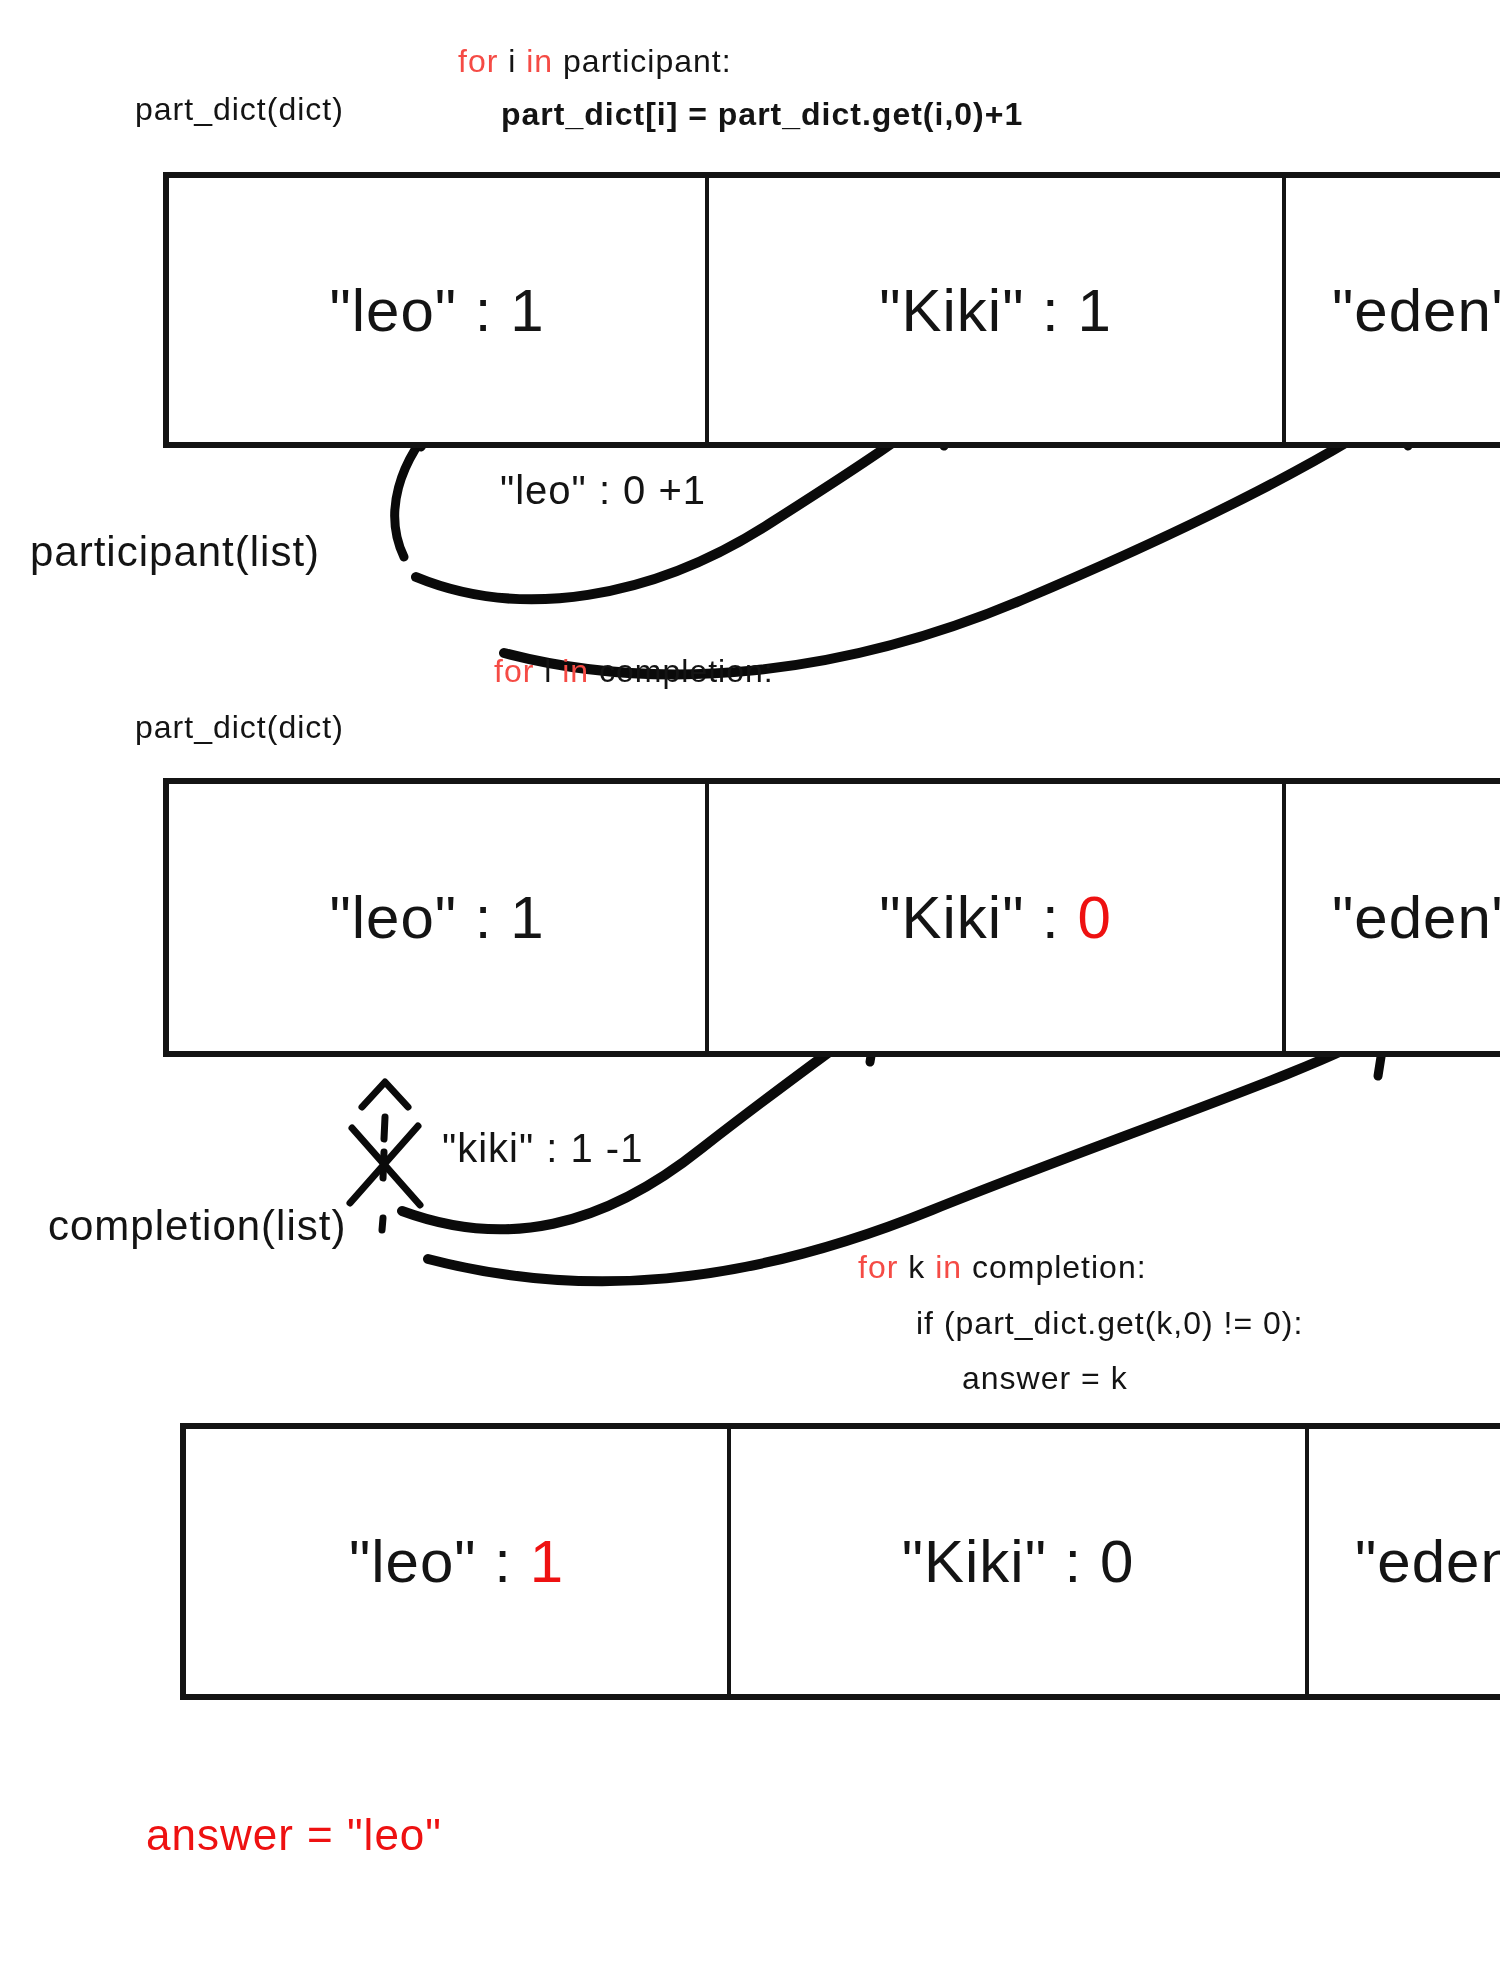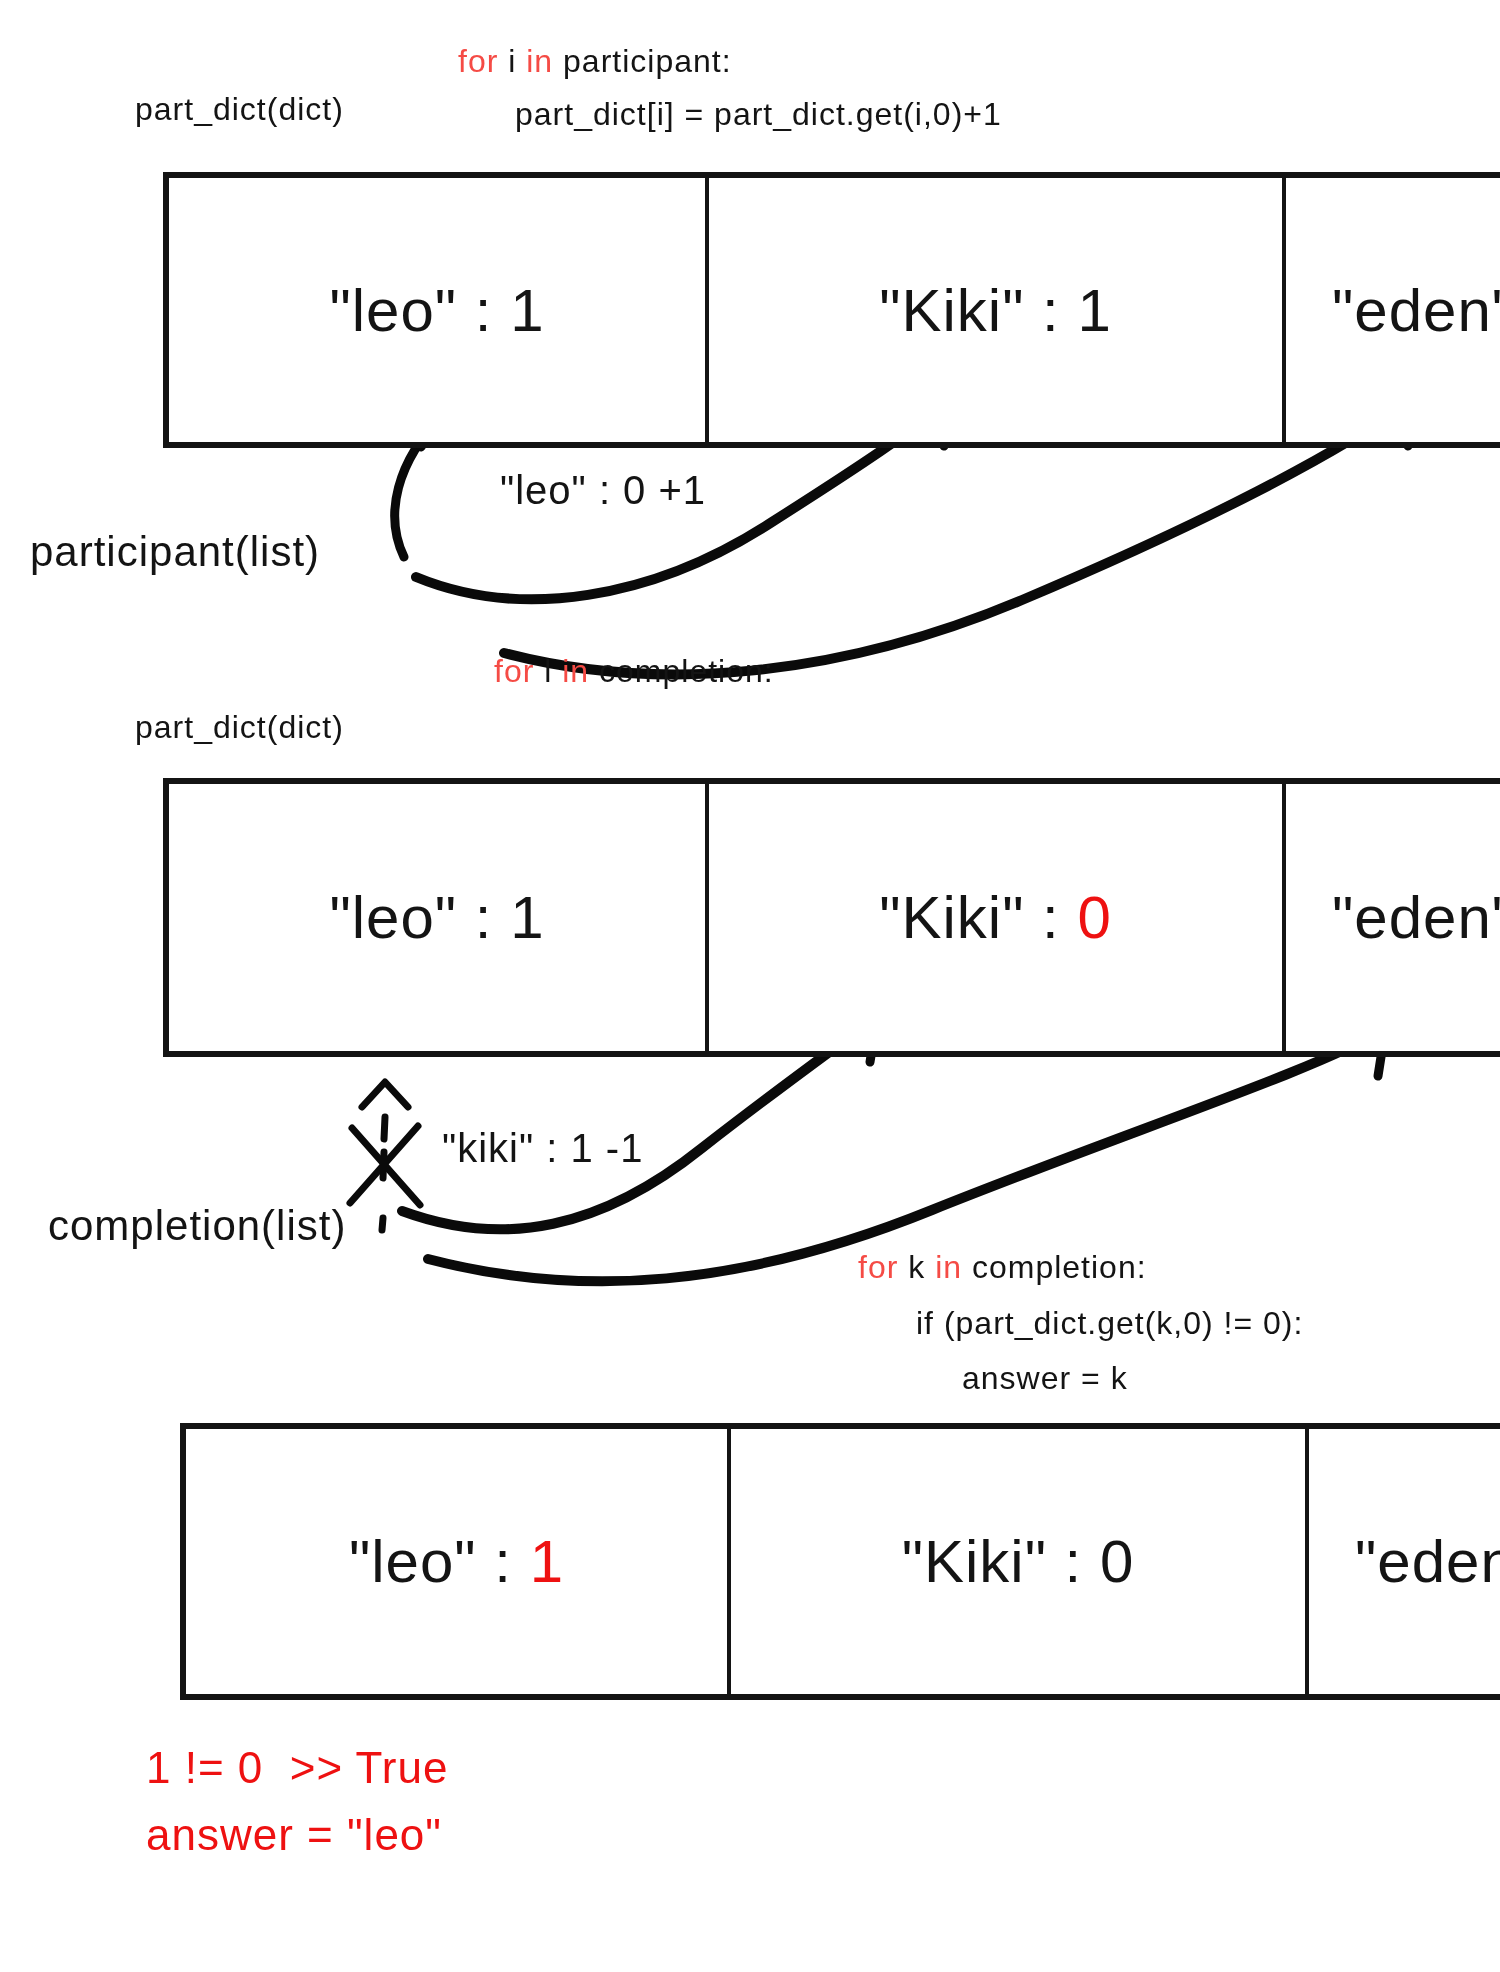--- a/index.html
+++ b/index.html
@@ -14,21 +14,21 @@
   }
   .abs{position:absolute;white-space:pre;}
   .code{font-size:32px;letter-spacing:1px;line-height:1.1;}
   .list-label{font-size:42px;letter-spacing:1px;}
   .annot{font-size:40px;letter-spacing:1px;}
   .red-result{font-size:44px;letter-spacing:1px;color:#ee1111;}
 
   
   .s1-loop{left:458px;top:44px;}
   .s1-dict{left:135px;top:92px;}
-  .s1-code{left:515px;top:97px;}
+  .s1-code{left:501px;top:97px;font-weight:bold;}
   .s2-loop{left:494px;top:654px;}
   .s2-dict{left:135px;top:710px;}
   .s2-code{left:522px;top:702px;}
   .s3-loop{left:858px;top:1250px;}
   .s3-if{left:916px;top:1306px;}
   .s3-answer{left:962px;top:1361px;}
 
   
   .table{
     position:absolute;
@@ -129,16 +129,15 @@
   <div class="abs list-label s2-list">completion(list)</div>
   <div class="abs code s3-if">if (part_dict.get(k,0) != 0):</div>
   <div class="abs code s3-answer">answer = k</div>
 
   <div class="table t3">
     <div class="cell c1"><span>"leo" : </span><span style="color: rgb(238, 17, 17);">1</span></div>
     <div class="cell c2"><span>"Kiki" : </span><span>0</span></div>
     <div class="cell c3"><span>"eden"</span><span></span></div>
   </div>
 
-  <div class="abs red-result r1">1 != 0  &gt;&gt; True</div>
   <div class="abs red-result r2">answer = "leo"</div>
 
 </div>
 
 </body></html>

